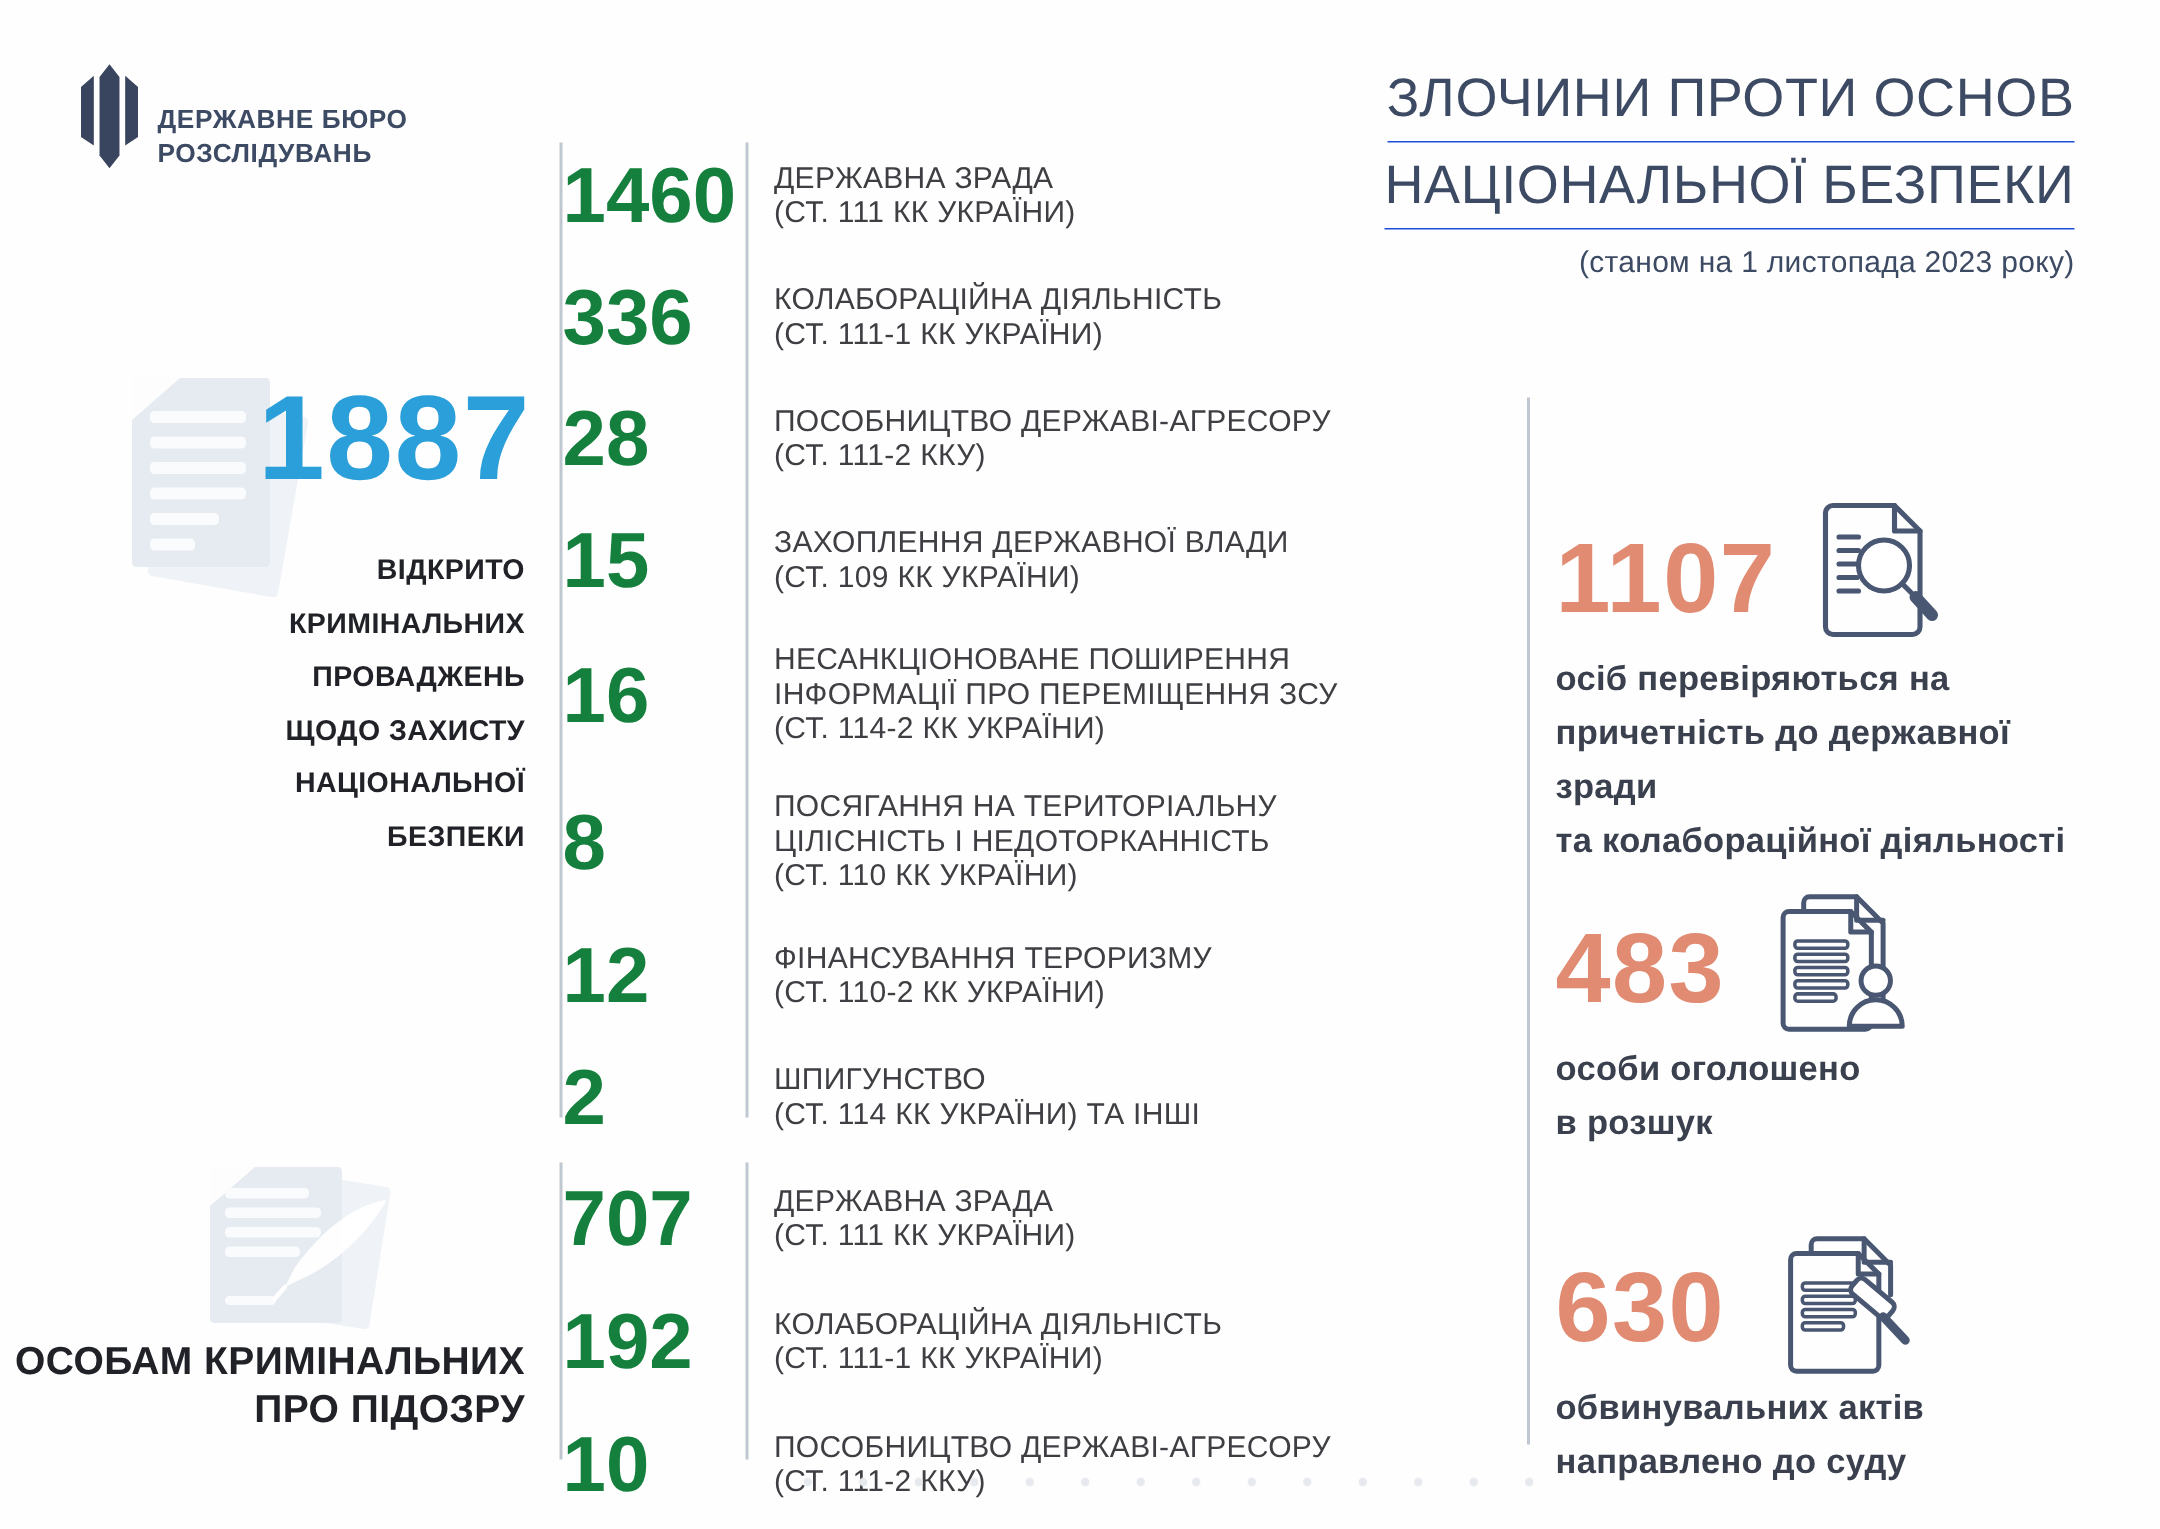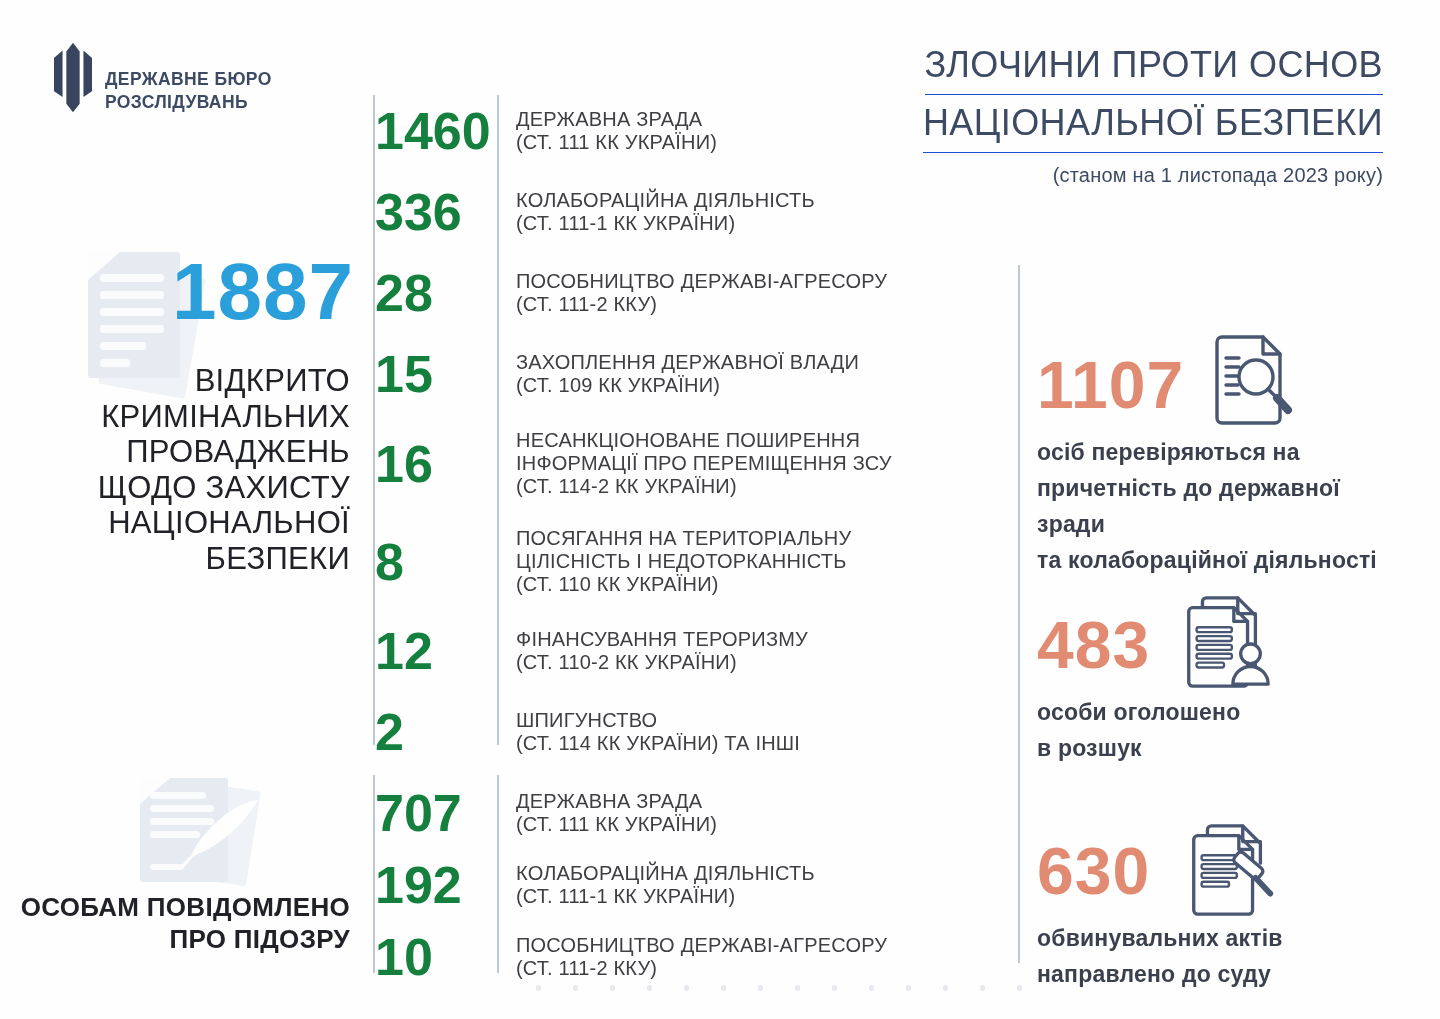--- a/index.html
+++ b/index.html
@@ -14,31 +14,31 @@
 
   
   .header{position:absolute;right:57px;top:44px;text-align:right}
   .title-line{display:inline-block;font-size:36px;font-weight:400;color:#3D4A63;letter-spacing:.4px;border-bottom:1px solid #1d4ed8;padding-bottom:8px}
   .header .l2{margin-top:7px}
   .subtitle{margin-top:11px;font-size:20px;color:#3D4A63;letter-spacing:.2px}
 
   
   .stat-num{position:absolute;color:#2B9FD9;font-weight:700;line-height:1}
   #opened-num{right:1086px;top:252px;font-size:80px;letter-spacing:1px;z-index:2}
-  #opened-label{position:absolute;right:1090px;top:363px;font-size:31px;font-weight:400;color:#212227;text-align:right;line-height:35.5px;white-space:pre-line;letter-spacing:.3px}
+  #opened-label{position:absolute;right:1090px;top:363px;font-size:19px;font-weight:700;color:#212227;text-align:right;line-height:35.5px;white-space:pre-line;letter-spacing:.3px}
   #opened-icon{position:absolute;left:82px;top:246px;z-index:1}
   #suspects-num{right:1090px;top:806px;font-size:76px;letter-spacing:1px;z-index:2}
   #suspects-label{position:absolute;right:1090px;top:891px;font-size:26px;font-weight:700;color:#212227;text-align:right;line-height:32px;white-space:pre-line;letter-spacing:.3px}
   #suspects-icon{position:absolute;left:126px;top:772px;z-index:1}
 
   
   .vlist{position:absolute;left:373px;width:612px;border-left:2px solid #BFC7D1;display:flex;flex-direction:column}
   .vlist::before{content:"";position:absolute;left:122px;top:0;bottom:0;width:2px;background:#BFC7D1}
   #top-list{top:95px;height:650px;gap:29px;padding-top:10px}
-  #bottom-list{top:775px;height:198px;gap:20px;padding-top:12px}
+  #bottom-list{top:775px;height:198px;gap:30px;padding-top:12px}
   .row{display:flex;align-items:center}
   .row .num{width:122px;flex:0 0 122px;text-align:left;font-size:52px;font-weight:700;color:#15803d;line-height:1}
   .row .txt{margin-left:19px}
   .row .nm,.row .art{font-size:20px;line-height:23px;color:#3E3E43;white-space:pre-line;letter-spacing:.2px}
 
   
   .divider-right{position:absolute;left:1018px;top:265px;width:2px;height:698px;background:#BFC7D1}
   .rstat{position:absolute;left:1037px;width:370px}
   .rnum{font-size:66px;font-weight:700;color:#E18B72;line-height:1;letter-spacing:1px}
   .rlabel{margin-top:16px;font-size:23px;font-weight:700;color:#3A404D;line-height:36px;white-space:pre-line;letter-spacing:.2px}
@@ -166,21 +166,21 @@
     <g fill="#FAFBFC">
       <rect x="24" y="20" width="56" height="7" rx="3"></rect>
       <rect x="24" y="33" width="64" height="7" rx="3"></rect>
       <rect x="24" y="46" width="64" height="7" rx="3"></rect>
       <rect x="24" y="59" width="50" height="7" rx="3"></rect>
       <rect x="24" y="92" width="34" height="6" rx="3"></rect>
     </g>
     <path d="M132,28 C112,30 88,48 70,74 L64,86 L72,82 C96,72 118,52 132,28 Z" fill="#FFFFFF" opacity="0.95"></path>
     <path d="M64,86 L57,94" stroke="#FFFFFF" stroke-width="3" stroke-linecap="round" fill="none"></path>
   </svg>
-  <div id="suspects-label">ОСОБАМ ПОВІДОМЛЕНО
+  <div id="suspects-label">ОСОБАМ КРИМІНАЛЬНИХ
 ПРО ПІДОЗРУ</div>
 
   <div id="bottom-list" class="vlist">
     <div class="row">
       <div class="num">707</div>
       <div class="txt">
           <div class="nm">ДЕРЖАВНА ЗРАДА</div>
       <div class="art">(СТ. 111 КК УКРАЇНИ)</div>
         </div>
     </div>

